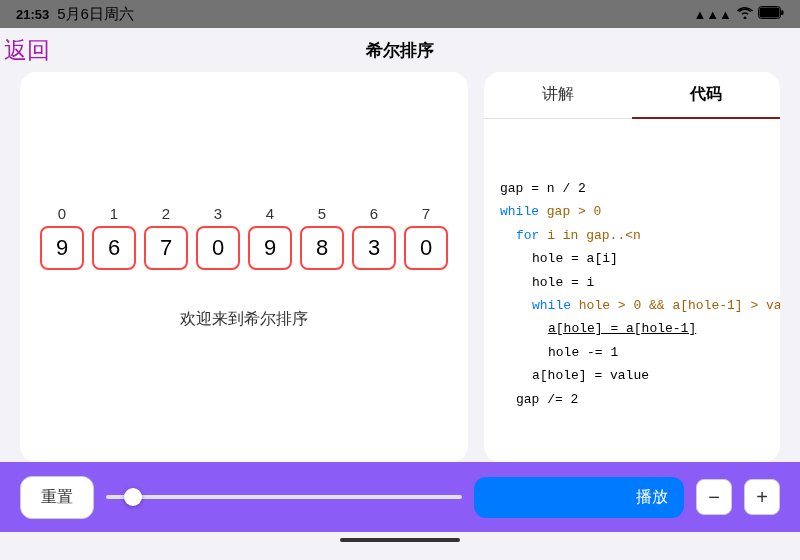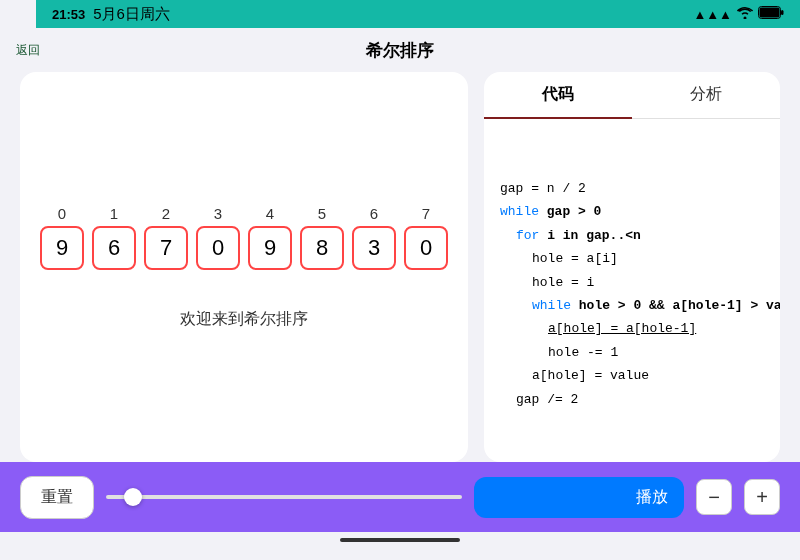--- a/index.html
+++ b/index.html
@@ -11,22 +11,21 @@
       overflow: hidden;
     }
 
     
     .status-bar {
       display: flex;
       justify-content: space-between;
       align-items: center;
       padding: 4px 16px;
       height: 28px;
-      background: #14b8a6;
-      margin-left: 36px;
+      background: #737373;
     }
     .status-time {
       font-size: 13px;
       font-weight: 600;
       color: #000;
     }
     .status-date {
       font-size: 15px;
       color: #000;
     }
@@ -41,23 +40,23 @@
     .nav-bar {
       display: flex;
       align-items: center;
       justify-content: center;
       height: 44px;
       background: #f2f2f7;
       position: relative;
     }
     .nav-back {
       position: absolute;
-      left: 16px;
-      color: #14532d;
-      font-size: 12px;
+      left: 4px;
+      color: #a21caf;
+      font-size: 23px;
       cursor: pointer;
     }
     .nav-title {
       font-size: 17px;
       font-weight: 600;
       color: #000;
     }
 
     
     .main-content {
@@ -172,21 +171,21 @@
       line-height: 1.8;
       overflow-y: auto;
       flex: 1;
     }
 
     .code-line {
       white-space: pre;
     }
 
     .kw { color: #007aff; }
-    .normal { color: #000000; font-weight: bold; }
+    .normal { color: #a16207; }
 
     
     .bottom-bar {
       display: flex;
       align-items: center;
       padding: 10px 20px;
       gap: 12px;
       background: #8b5cf6;
       height: 70px;
     }
@@ -325,22 +324,22 @@
             <div class="array-cell">3</div>
             <div class="array-cell">0</div>
           </div>
       </div>
       <span class="welcome-text">欢迎来到希尔排序</span>
     </div>
   </div>
 
   <div class="right-panel">
     <div class="tabs" id="tabs-container">
+        <div class="tab">讲解</div>
         <div class="tab active">代码</div>
-        <div class="tab">分析</div>
       </div>
     <div class="code-area" id="code-area">
         <div class="code-line" style="padding-left: 0px; margin-top: 42px;">gap = n / 2</div>
         <div class="code-line" style="padding-left: 0px;"><span class="kw">while</span><span class="normal"> gap &gt; 0</span></div>
         <div class="code-line" style="padding-left: 16px;"><span class="kw">for</span><span class="normal"> i in gap..&lt;n</span></div>
         <div class="code-line" style="padding-left: 32px;">hole = a[i]</div>
         <div class="code-line" style="padding-left: 32px;">hole = i</div>
         <div class="code-line" style="padding-left: 32px;"><span class="kw">while</span><span class="normal"> hole &gt; 0 &amp;&amp; a[hole-1] &gt; value</span></div>
         <div class="code-line" style="padding-left: 48px; text-decoration: underline;">a[hole] = a[hole-1]</div>
         <div class="code-line" style="padding-left: 48px;">hole -= 1</div>

